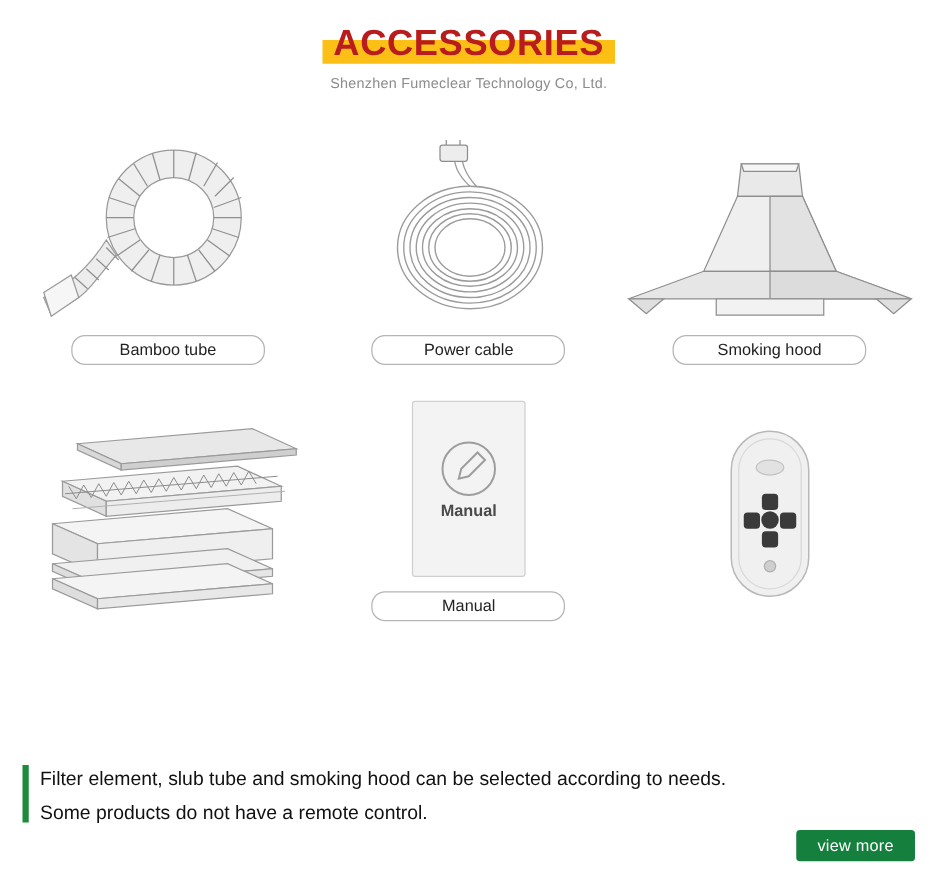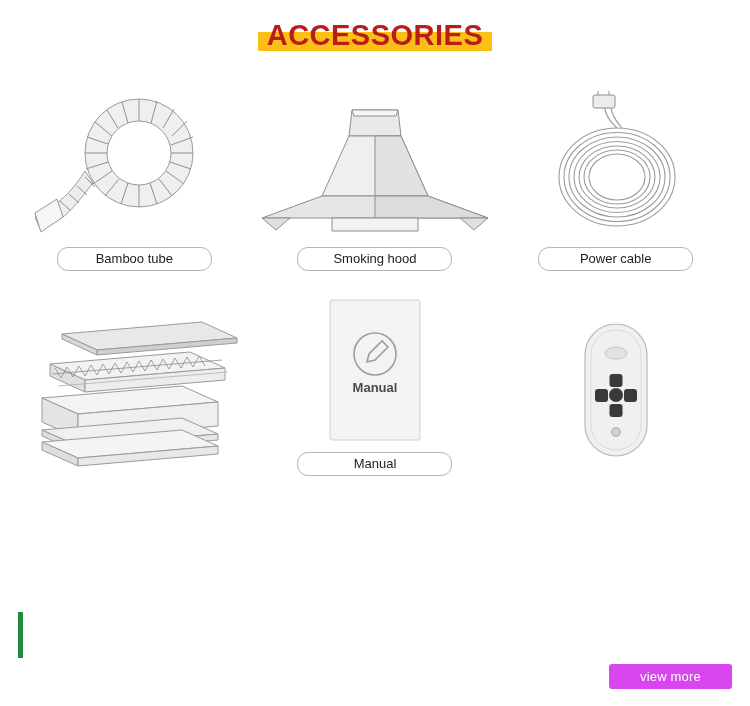--- a/index.html
+++ b/index.html
@@ -103,38 +103,39 @@
     color: #111;
     line-height: 27px;
   }
   .viewmore-wrap {
     position: absolute;
     right: 18px;
     bottom: 17px;
   }
   .viewmore {
     display: inline-block;
-    background: #d946ef;
+    background: #15803d;
     color: #ffffff;
     font-size: 13px;
     border: none;
     border-radius: 3px;
-    padding: 5px 31px;
+    padding: 5px 17px;
     cursor: pointer;
     letter-spacing: .2px;
   }
 </style>
 </head>
 <body>
 
 <div class="header">
   <div class="title-wrap">
     <div class="title-highlight"></div>
     <div class="title">ACCESSORIES</div>
   </div>
+  <div class="subtitle">Shenzhen Fumeclear Technology Co, Ltd.</div>
 </div>
 
 <div class="grid">
 
   <div class="cell">
     <div class="art">
       <svg width="215" height="150" viewBox="0 0 215 150">
         <defs>
           <linearGradient id="g1" x1="0" y1="0" x2="0" y2="1">
             <stop offset="0" stop-color="#f4f4f4"></stop>
@@ -183,44 +184,20 @@
 
           <path d="M 8 122 L 30 108 L 36 126 L 14 141 Z" fill="#f6f6f6" stroke="#9a9a9a"></path>
         </g>
       </svg>
     </div>
     <div class="caption">Bamboo tube</div>
   </div>
 
   <div class="cell">
     <div class="art">
-      <svg width="230" height="140" viewBox="0 0 230 140">
-        <g stroke="#8e8e8e" stroke-width="1">
-
-          <path d="M 92 14 L 138 14 L 141 40 L 89 40 Z" fill="#e9e9e9"></path>
-          <path d="M 92 14 L 138 14 L 136 20 L 94 20 Z" fill="#f6f6f6"></path>
-
-          <path d="M 89 40 L 141 40 L 168 100 L 62 100 Z" fill="#efefef"></path>
-          <path d="M 115 40 L 141 40 L 168 100 L 115 100 Z" fill="#e2e2e2"></path>
-
-          <path d="M 62 100 L 168 100 L 228 122 L 2 122 Z" fill="#e6e6e6"></path>
-          <path d="M 115 100 L 168 100 L 228 122 L 115 122 Z" fill="#dcdcdc"></path>
-
-          <path d="M 72 122 L 158 122 L 158 135 L 72 135 Z" fill="#f2f2f2"></path>
-
-          <path d="M 2 122 L 30 122 L 16 134 Z" fill="#dfdfdf"></path>
-          <path d="M 200 122 L 228 122 L 214 134 Z" fill="#dfdfdf"></path>
-        </g>
-      </svg>
-    </div>
-    <div class="caption">Smoking hood</div>
-  </div>
-
-  <div class="cell">
-    <div class="art">
       <svg width="170" height="150" viewBox="0 0 170 150">
         <g fill="none" stroke="#9b9b9b" stroke-width="1.1">
           <ellipse cx="86" cy="86" rx="58" ry="49"></ellipse>
           <ellipse cx="86" cy="86" rx="53" ry="44.5"></ellipse>
           <ellipse cx="86" cy="86" rx="48" ry="40"></ellipse>
           <ellipse cx="86" cy="86" rx="43" ry="35.5"></ellipse>
           <ellipse cx="86" cy="86" rx="38" ry="31"></ellipse>
           <ellipse cx="86" cy="86" rx="33" ry="27"></ellipse>
           <ellipse cx="86" cy="86" rx="28" ry="23"></ellipse>
 
@@ -229,20 +206,44 @@
         </g>
 
         <g stroke="#8e8e8e" stroke-width="1" fill="#ededed">
           <rect x="62" y="4" width="22" height="13" rx="2"></rect>
           <line x1="67" y1="4" x2="67" y2="-2" stroke="#8e8e8e"></line>
           <line x1="78" y1="4" x2="78" y2="-2" stroke="#8e8e8e"></line>
         </g>
       </svg>
     </div>
     <div class="caption">Power cable</div>
+  </div>
+
+  <div class="cell">
+    <div class="art">
+      <svg width="230" height="140" viewBox="0 0 230 140">
+        <g stroke="#8e8e8e" stroke-width="1">
+
+          <path d="M 92 14 L 138 14 L 141 40 L 89 40 Z" fill="#e9e9e9"></path>
+          <path d="M 92 14 L 138 14 L 136 20 L 94 20 Z" fill="#f6f6f6"></path>
+
+          <path d="M 89 40 L 141 40 L 168 100 L 62 100 Z" fill="#efefef"></path>
+          <path d="M 115 40 L 141 40 L 168 100 L 115 100 Z" fill="#e2e2e2"></path>
+
+          <path d="M 62 100 L 168 100 L 228 122 L 2 122 Z" fill="#e6e6e6"></path>
+          <path d="M 115 100 L 168 100 L 228 122 L 115 122 Z" fill="#dcdcdc"></path>
+
+          <path d="M 72 122 L 158 122 L 158 135 L 72 135 Z" fill="#f2f2f2"></path>
+
+          <path d="M 2 122 L 30 122 L 16 134 Z" fill="#dfdfdf"></path>
+          <path d="M 200 122 L 228 122 L 214 134 Z" fill="#dfdfdf"></path>
+        </g>
+      </svg>
+    </div>
+    <div class="caption">Smoking hood</div>
   </div>
 
   <div class="cell">
     <div class="art">
       <svg width="225" height="165" viewBox="0 0 225 165">
         <g stroke="#9a9a9a" stroke-width="1">
 
           <path d="M 40 22 L 180 10 L 215 26 L 75 38 Z" fill="#e8e8e8"></path>
           <path d="M 40 22 L 75 38 L 75 43 L 40 27 Z" fill="#d8d8d8"></path>
           <path d="M 75 38 L 215 26 L 215 31 L 75 43 Z" fill="#cfcfcf"></path>
@@ -299,17 +300,19 @@
         <circle cx="55" cy="112" r="4.5" fill="#cfcfcf" stroke="#b0b0b0"></circle>
       </svg>
     </div>
   </div>
 
 </div>
 
 <div class="footer">
   <div class="note">
     <div class="note-bar"></div>
+    <div class="note-line">Filter element, slub tube and smoking hood can be selected according to needs.</div>
+    <div class="note-line">Some products do not have a remote control.</div>
   </div>
   <div class="viewmore-wrap">
     <button class="viewmore">view more</button>
   </div>
 </div>
 
 </body></html>

